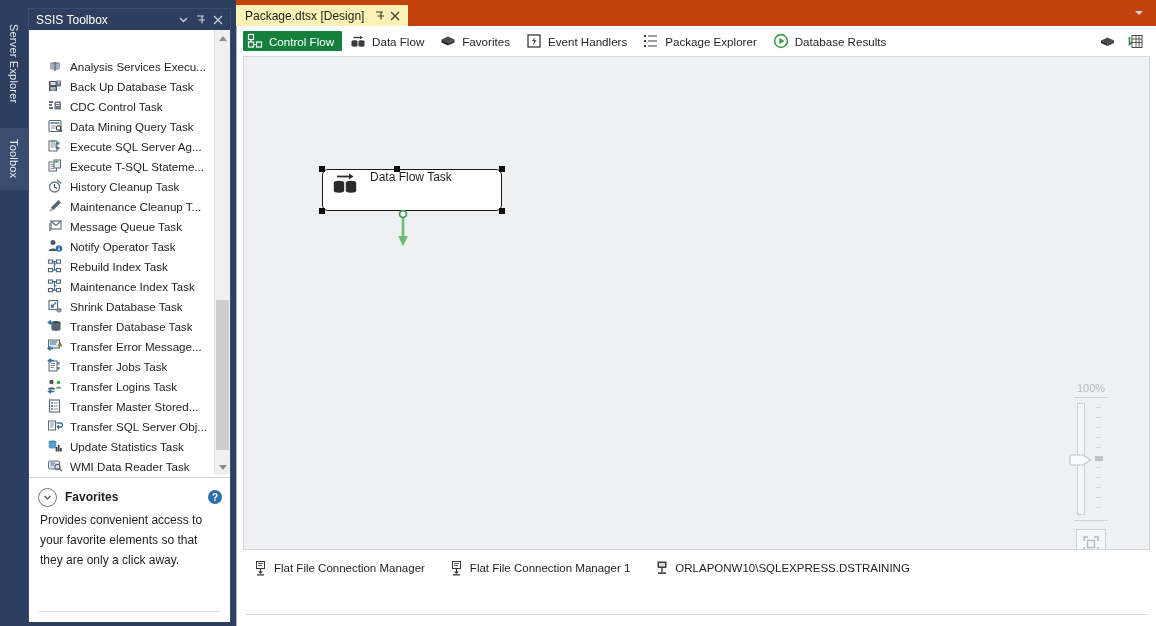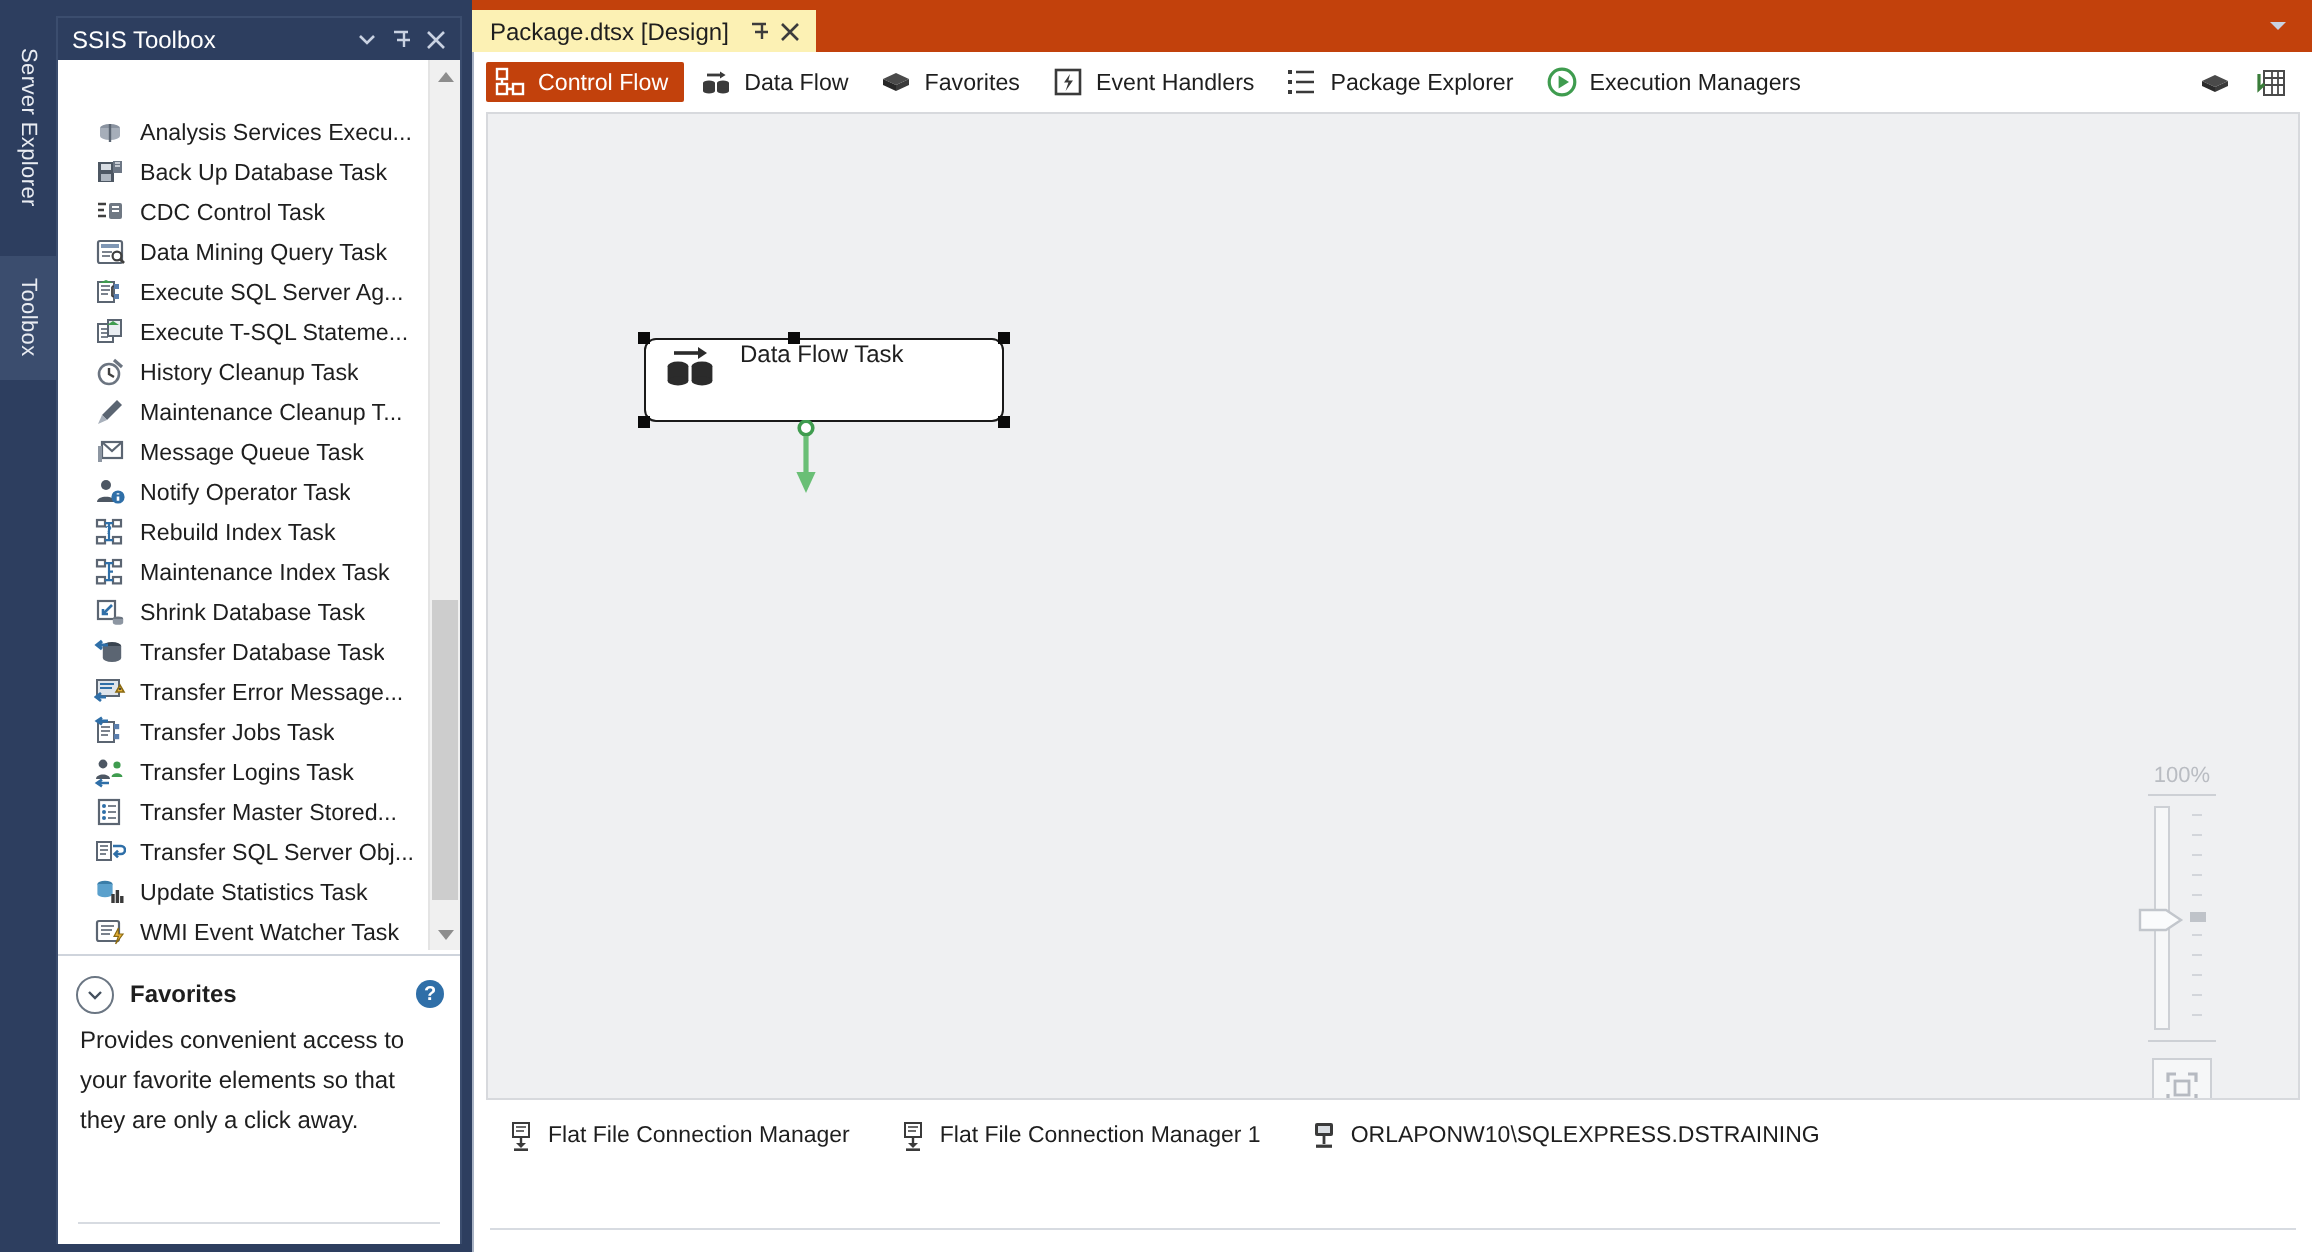--- a/index.html
+++ b/index.html
@@ -231,21 +231,21 @@
     color: #1e1e1e;
     white-space: nowrap;
     cursor: pointer;
     border-radius: 1px;
   }
   .dtab .dtab-ico {
     width: 16px; height: 16px; margin-right: 6px;
     display: flex; align-items: center; justify-content: center;
     flex: 0 0 16px;
   }
-  .dtab.active { background: #c2410c; color: #ffffff; justify-content: flex-end; }
+  .dtab.active { background: #15803d; color: #ffffff; justify-content: flex-end; }
   .designer-right {
     margin-left: auto;
     display: flex; align-items: center;
     padding-right: 10px;
   }
   .dright-btn {
     width: 22px; height: 20px;
     display: flex; align-items: center; justify-content: center;
     margin-left: 6px;
     cursor: pointer;
@@ -640,20 +640,31 @@
           </div>
           <div class="tb-item">
             <span class="tb-ico">
               <svg width="16" height="16" viewBox="0 0 16 16">
                 <ellipse cx="5.5" cy="4" rx="3.8" ry="1.6" fill="#3a7da8"></ellipse>
                 <path d="M1.7 4 V9 A3.8 1.6 0 0 0 9.3 9 V4" fill="#5aa0cc"></path>
                 <path d="M9.5 13.5 V9 M11.7 13.5 V7 M13.9 13.5 V10" stroke="#3a3a3a" stroke-width="1.7"></path>
               </svg>
             </span>
             <span class="tb-label">Update Statistics Task</span>
+          </div>
+          <div class="tb-item">
+            <span class="tb-ico">
+              <svg width="16" height="16" viewBox="0 0 16 16">
+                <rect x="1.5" y="3" width="11" height="8" rx="1" fill="#dfe3e8" stroke="#6b7480" stroke-width="1"></rect>
+                <path d="M3.5 5 H8 M3.5 7 H7" stroke="#2f6fa8" stroke-width="0.9"></path>
+                <circle cx="10.5" cy="9" r="2.6" fill="none" stroke="#5b6572" stroke-width="1.1"></circle>
+                <path d="M12.4 10.8 L14.8 13.2" stroke="#5b6572" stroke-width="1.4"></path>
+              </svg>
+            </span>
+            <span class="tb-label">WMI Data Reader Task</span>
           </div>
           <div class="tb-item">
             <span class="tb-ico">
               <svg width="16" height="16" viewBox="0 0 16 16">
                 <rect x="1.5" y="2.5" width="11" height="10" rx="1" fill="#fff" stroke="#5b6572" stroke-width="1.1"></rect>
                 <path d="M3.5 5 H10 M3.5 7 H9 M3.5 9 H8" stroke="#7a828d" stroke-width="0.9"></path>
                 <path d="M12.2 6 L10 10.2 H12.2 L10.8 14 L14.5 9 H12.2 Z" fill="#e8b33a" stroke="#8a6a12" stroke-width="0.6"></path>
               </svg>
             </span>
             <span class="tb-label">WMI Event Watcher Task</span>
@@ -767,21 +778,21 @@
             </span>
             <span>Package Explorer</span>
           </div>
           <div class="dtab">
             <span class="dtab-ico">
               <svg width="16" height="16" viewBox="0 0 16 16">
                 <circle cx="8" cy="8" r="6.4" fill="none" stroke="#3f9c4f" stroke-width="1.6"></circle>
                 <path d="M6.3 4.8 L11.5 8 L6.3 11.2 Z" fill="#3f9c4f"></path>
               </svg>
             </span>
-            <span>Execution Managers</span>
+            <span>Database Results</span>
           </div>
           <div class="designer-right">
           <div class="dright-btn">
             <svg width="17" height="17" viewBox="0 0 17 17">
               <path d="M2 7.5 L8.5 4.5 L15 7.5 L8.5 10.5 Z" fill="#4a4a4a"></path>
               <path d="M2 7.5 V10 L8.5 13 V10.5 Z" fill="#2b2b2b"></path>
               <path d="M15 7.5 V10 L8.5 13 V10.5 Z" fill="#3a3a3a"></path>
             </svg>
           </div>
           <div class="dright-btn">

